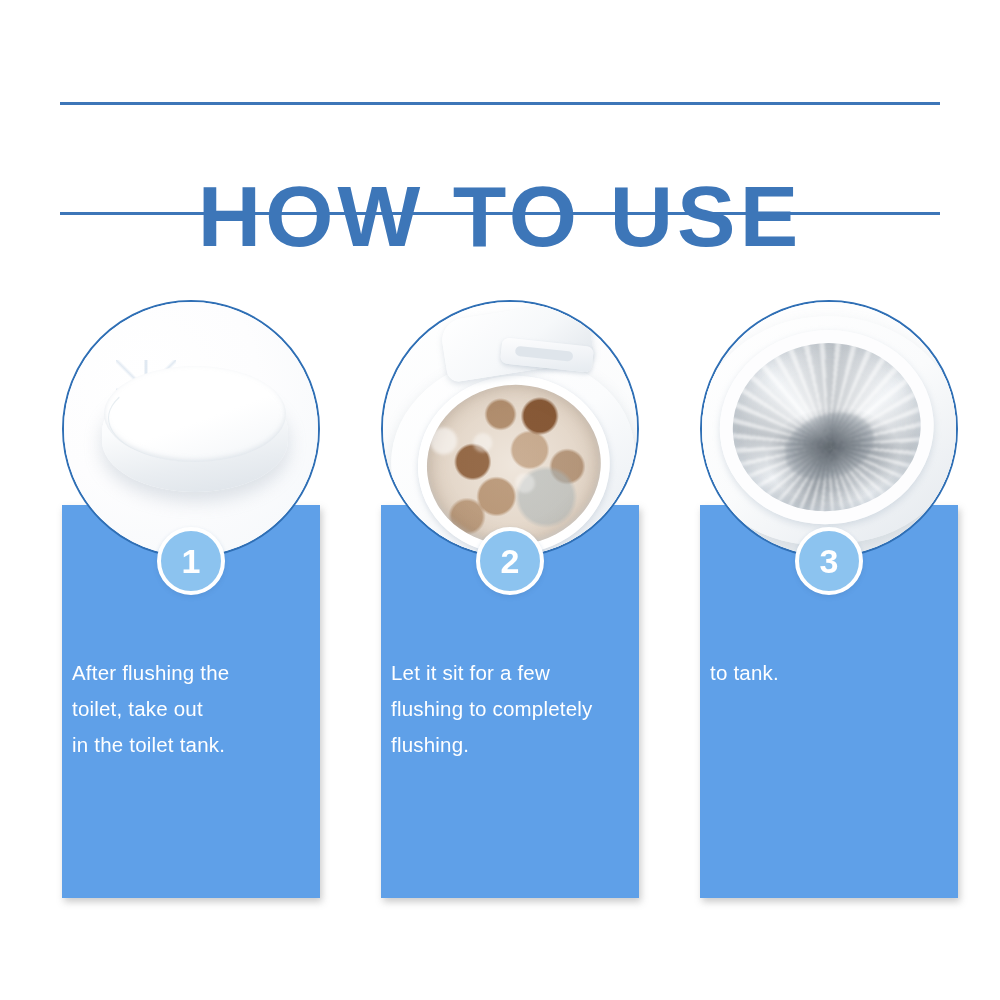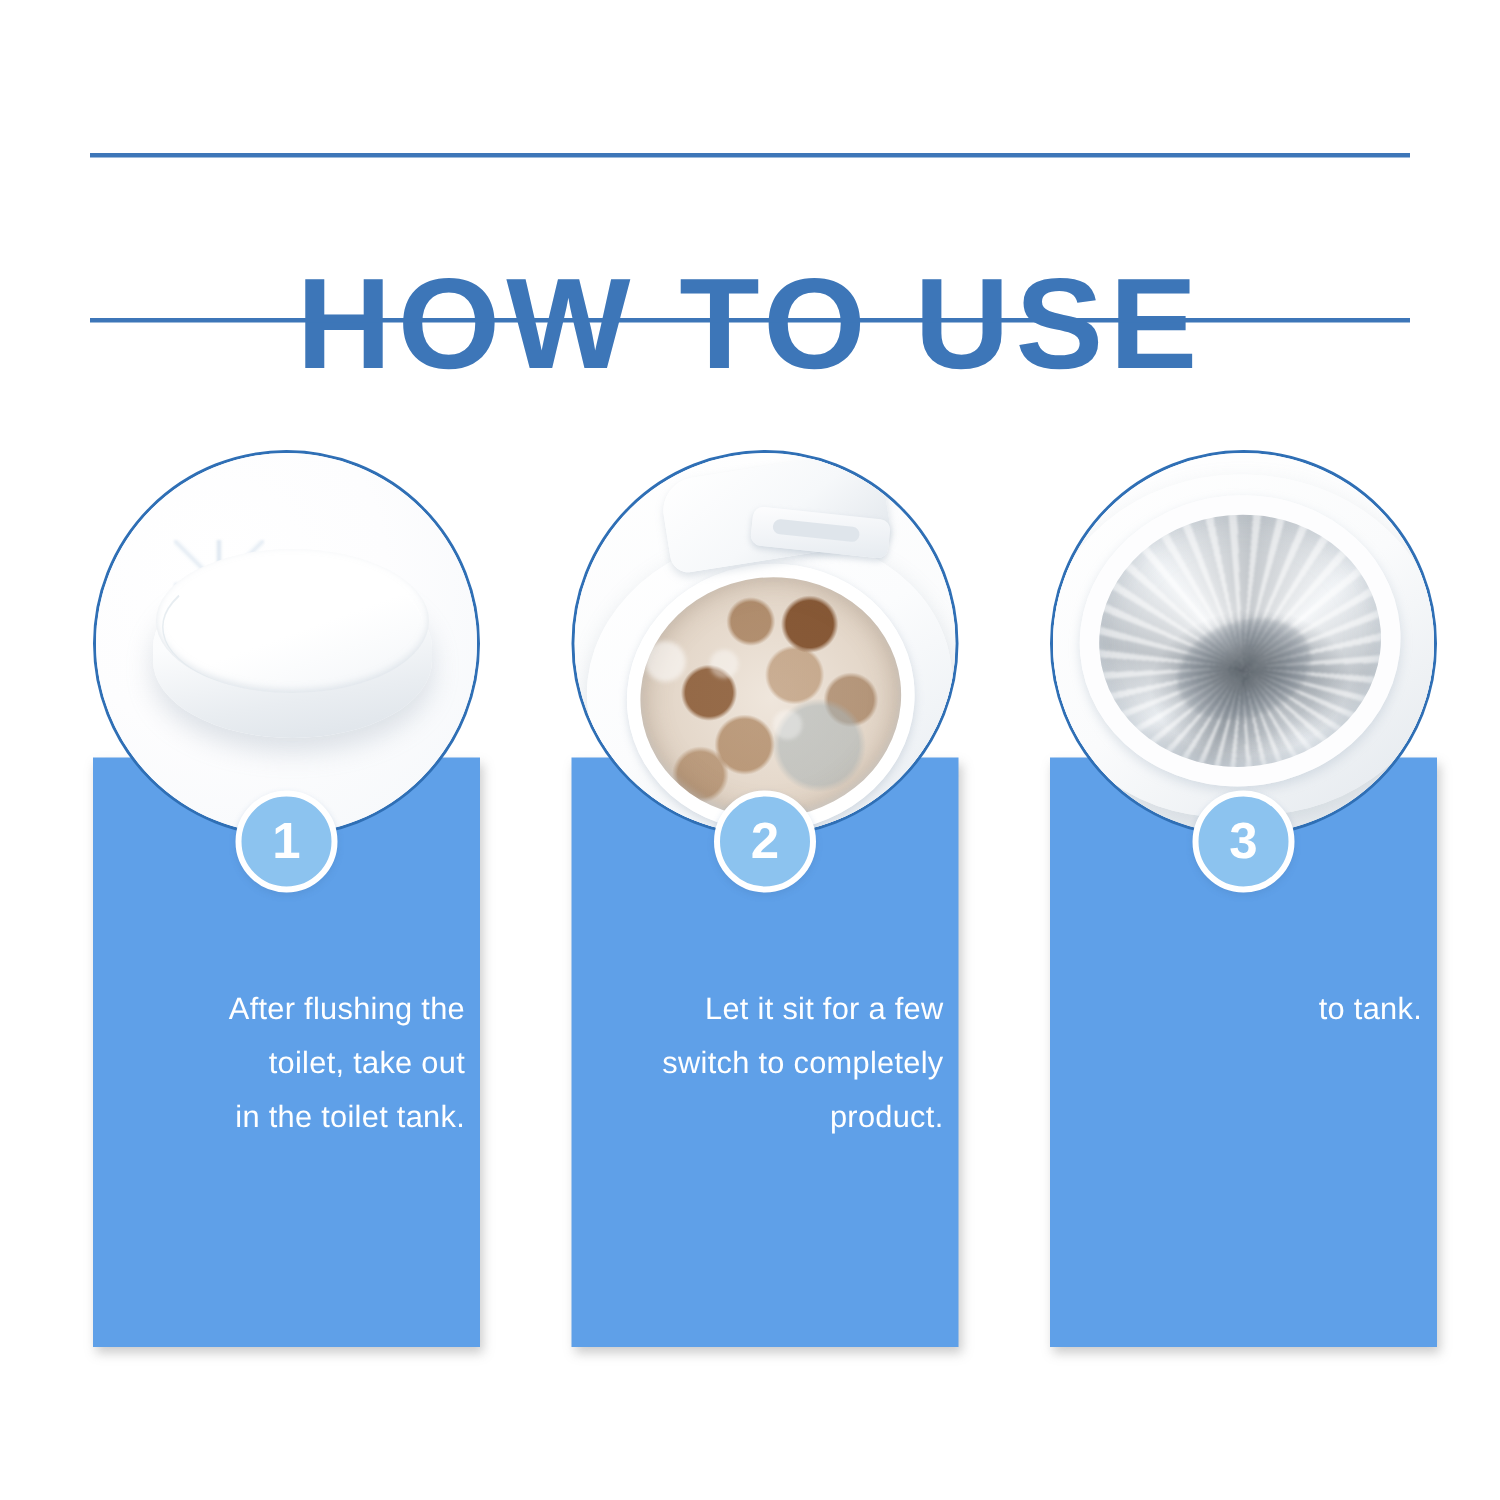--- a/index.html
+++ b/index.html
@@ -335,21 +335,21 @@
     z-index: 5;
     box-shadow: 0 2px 4px rgba(70,120,175,0.25);
   }
 
   
   .caption {
     position: absolute;
     left: 10px;
     top: 355px;
     width: 238px;
-    text-align: right;
+    text-align: left;
     color: #ffffff;
     font-size: 20.5px;
     line-height: 36px;
     letter-spacing: 0.2px;
     z-index: 4;
   }
   .caption .line { display: block; white-space: nowrap; }
 </style>
 </head>
 <body>
@@ -394,22 +394,22 @@
         </div>
         <div class="lid"></div>
         <div class="hinge"></div>
       </div>
     </div>
 
     <div class="badge">2</div>
 
     <div class="caption">
       <span class="line">Let it sit for a few</span>
-      <span class="line">switch to completely</span>
-      <span class="line">product.</span>
+      <span class="line">flushing to completely</span>
+      <span class="line">flushing.</span>
     </div>
   </div>
 
   <div class="panel panel-3">
     <div class="panel-body"></div>
 
     <div class="photo-circle">
       <div class="photo-inner flush-scene">
         <div class="flush-outer">
           <div class="flush-inner">

